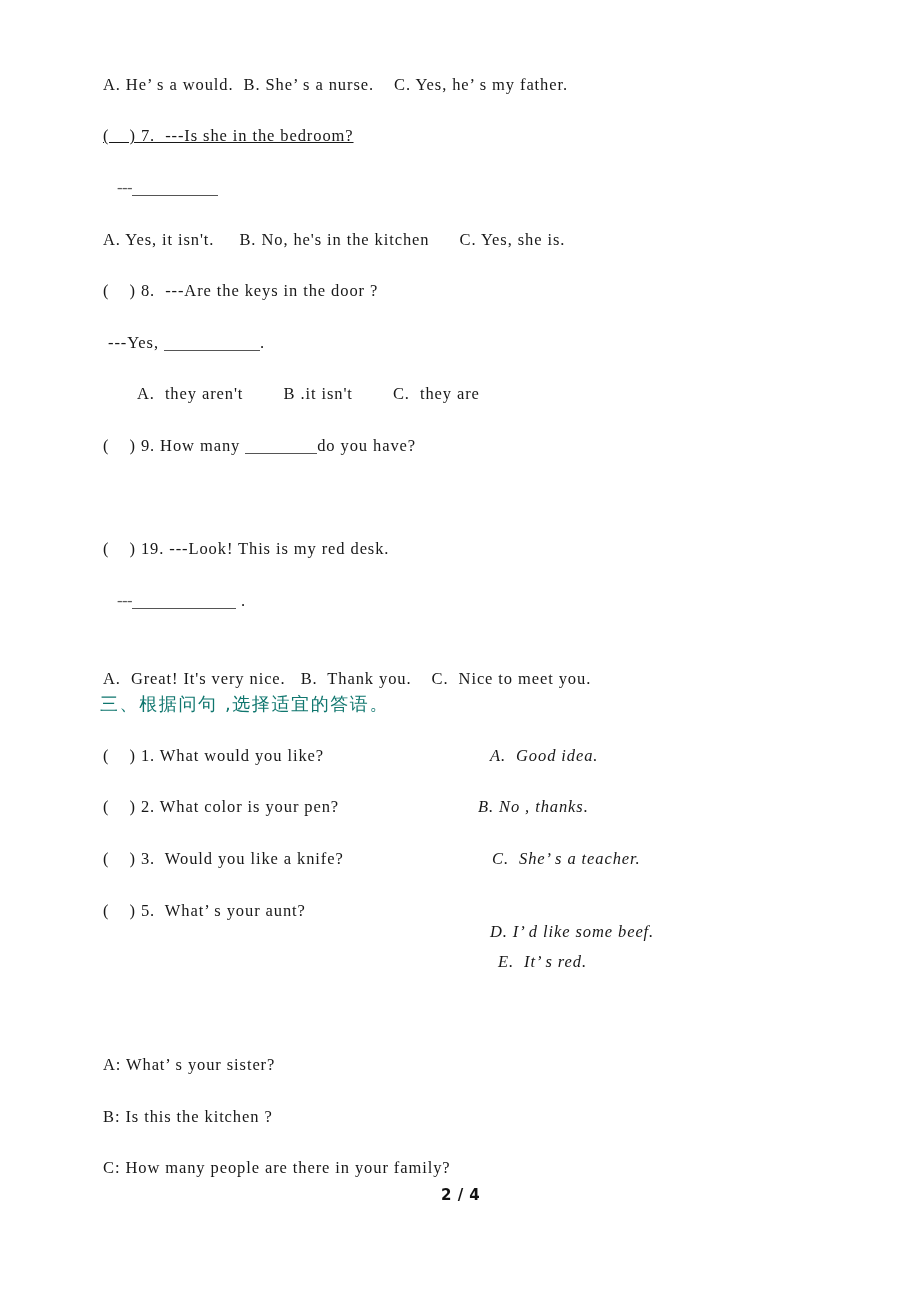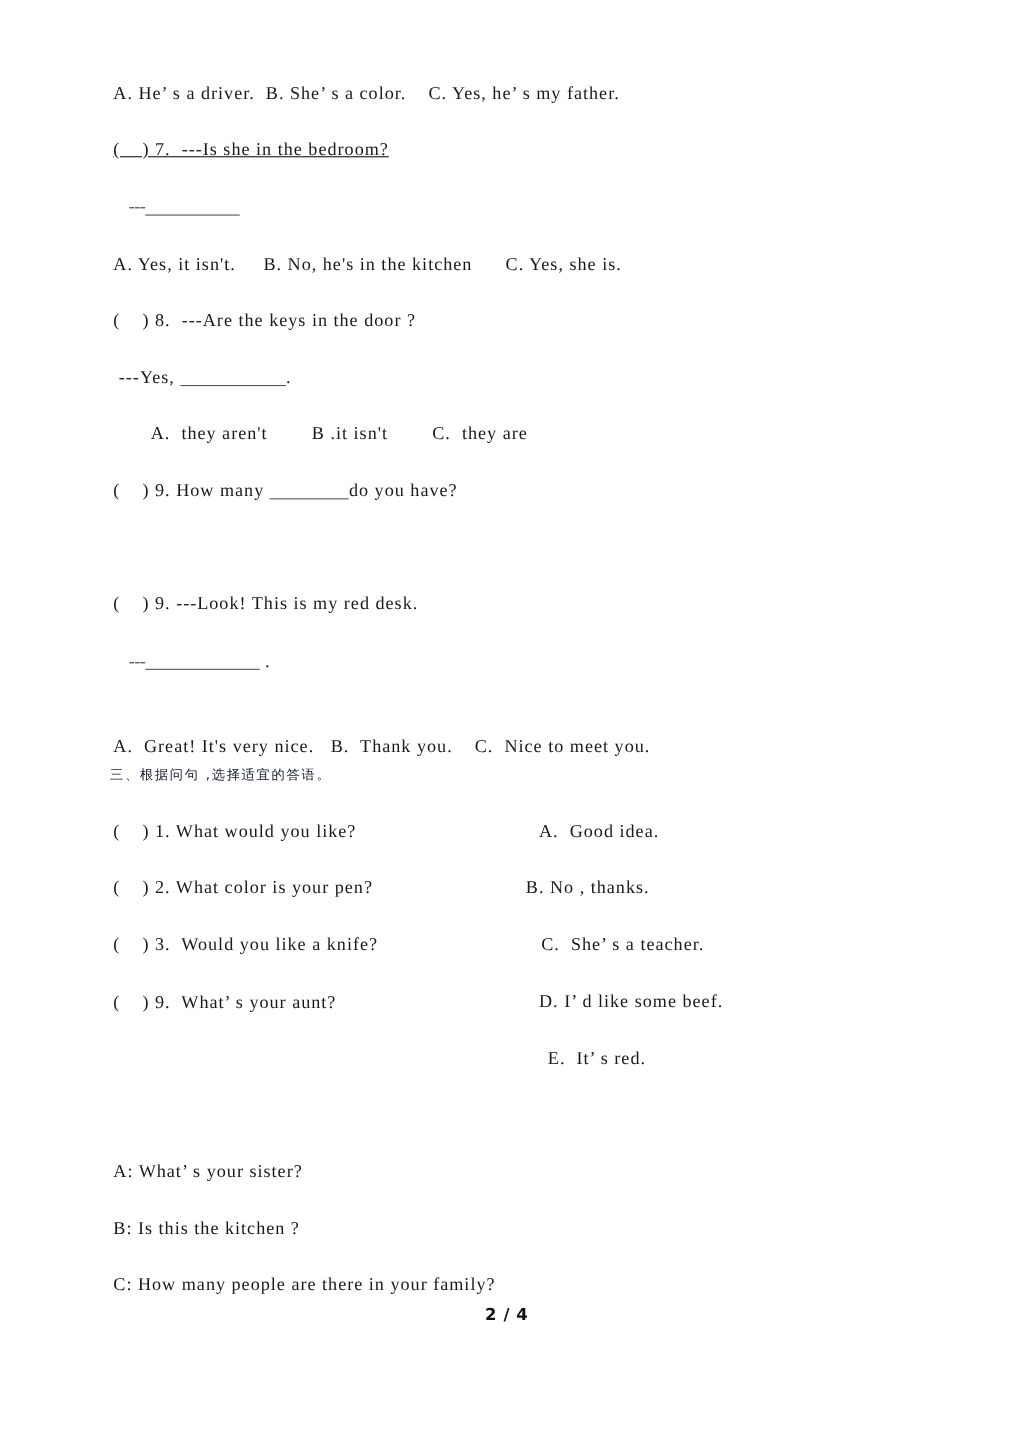--- a/index.html
+++ b/index.html
@@ -37,23 +37,23 @@
   
   .en {
     font-family: "Liberation Serif", "DejaVu Serif", serif;
     font-size: 16.5px;
     letter-spacing: 0.9px;
   }
 
   
   .cn {
     font-family: "DejaVu Sans", "Liberation Sans", sans-serif;
-    font-size: 12px;
+    font-size: 18px;
     letter-spacing: 1.6px;
-    color: #0f172a;
+    color: #0f766e;
   }
 
   
   .blank {
     display: inline-block;
     border-bottom: 1.2px solid #555;
     vertical-align: -3px;
     height: 11px;
   }
   .blank-sm  { width: 72px; }
@@ -67,74 +67,75 @@
   }
 
   
   .match-left {
     position: absolute;
     white-space: pre;
   }
   .match-right {
     position: absolute;
     white-space: pre;
+    font-style: italic;
   }
 
   
   .pagenum {
     position: absolute;
     font-family: "DejaVu Sans", "Liberation Sans", sans-serif;
     font-size: 15px;
     font-weight: 700;
     color: #111;
     letter-spacing: 0.5px;
     white-space: pre;
   }
 </style>
 </head>
 <body>
 
 <div id="page">
 
-  <div class="ln en" style="left:103px; top:74px;">A. He’ s a driver.  B. She’ s a color.    C. Yes, he’ s my father.</div>
+  <div class="ln en" style="left:103px; top:74px;">A. He’ s a would.  B. She’ s a nurse.    C. Yes, he’ s my father.</div>
 
   <div class="ln en" style="left:103px; top:125px;text-decoration:underline;">(    ) 7.  ---Is she in the bedroom?</div>
 
   <div class="ln en" style="left:117px; top:177px;"><span class="dash">---</span><span class="blank blank-md"></span></div>
 
   <div class="ln en" style="left:103px; top:229px;">A. Yes, it isn't.     B. No, he's in the kitchen      C. Yes, she is.</div>
 
   <div class="ln en" style="left:103px; top:280px;">(    ) 8.  ---Are the keys in the door ?</div>
 
   <div class="ln en" style="left:108px; top:332px;"><span>---Yes, </span><span class="blank blank-lg"></span><span>.</span></div>
 
   <div class="ln en" style="left:103px; top:383px;margin-left:34px;">A.  they aren't        B .it isn't        C.  they are</div>
 
   <div class="ln en" style="left:103px; top:435px;"><span>(    ) 9. How many </span><span class="blank blank-sm"></span><span>do you have?</span></div>
 
 
-  <div class="ln en" style="left:103px; top:538px;">(    ) 9. ---Look! This is my red desk.</div>
+  <div class="ln en" style="left:103px; top:538px;">(    ) 19. ---Look! This is my red desk.</div>
 
   <div class="ln en" style="left:117px; top:590px;"><span class="dash">---</span><span class="blank blank-xl"></span><span> .</span></div>
 
   <div class="ln en" style="left:103px; top:668px;text-align:center;">A.  Great! It's very nice.   B.  Thank you.    C.  Nice to meet you.</div>
 
   <div class="ln cn" style="left:100px; top:693px;">三、根据问句 ,选择适宜的答语。</div>
 
   <div class="ln en match-left" style="left:103px; top:745px;">(    ) 1. What would you like?</div>
   <div class="ln en match-right" style="left:490px; top:745px;">A.  Good idea.</div>
 
   <div class="ln en match-left" style="left:103px; top:796px;">(    ) 2. What color is your pen?</div>
   <div class="ln en match-right" style="left:478px; top:796px;">B. No , thanks.</div>
 
   <div class="ln en match-left" style="left:103px; top:848px;">(    ) 3.  Would you like a knife?</div>
   <div class="ln en match-right" style="left:492px; top:848px;">C.  She’ s a teacher.</div>
 
-  <div class="ln en match-left" style="left:103px; top:900px;">(    ) 9.  What’ s your aunt?</div>
-  <div class="ln en match-right" style="left:490px; top:899px;">D. I’ d like some beef.</div>
+  <div class="ln en match-left" style="left:103px; top:900px;">(    ) 5.  What’ s your aunt?</div>
+  <div class="ln en match-right" style="left:490px; top:921px;">D. I’ d like some beef.</div>
 
   <div class="ln en match-right" style="left:498px; top:951px;">E.  It’ s red.</div>
 
 
   <div class="ln en" style="left:103px; top:1054px;">A: What’ s your sister?</div>
 
   <div class="ln en" style="left:103px; top:1106px;">B: Is this the kitchen ?</div>
 
   <div class="ln en" style="left:103px; top:1157px;">C: How many people are there in your family?</div>
 

